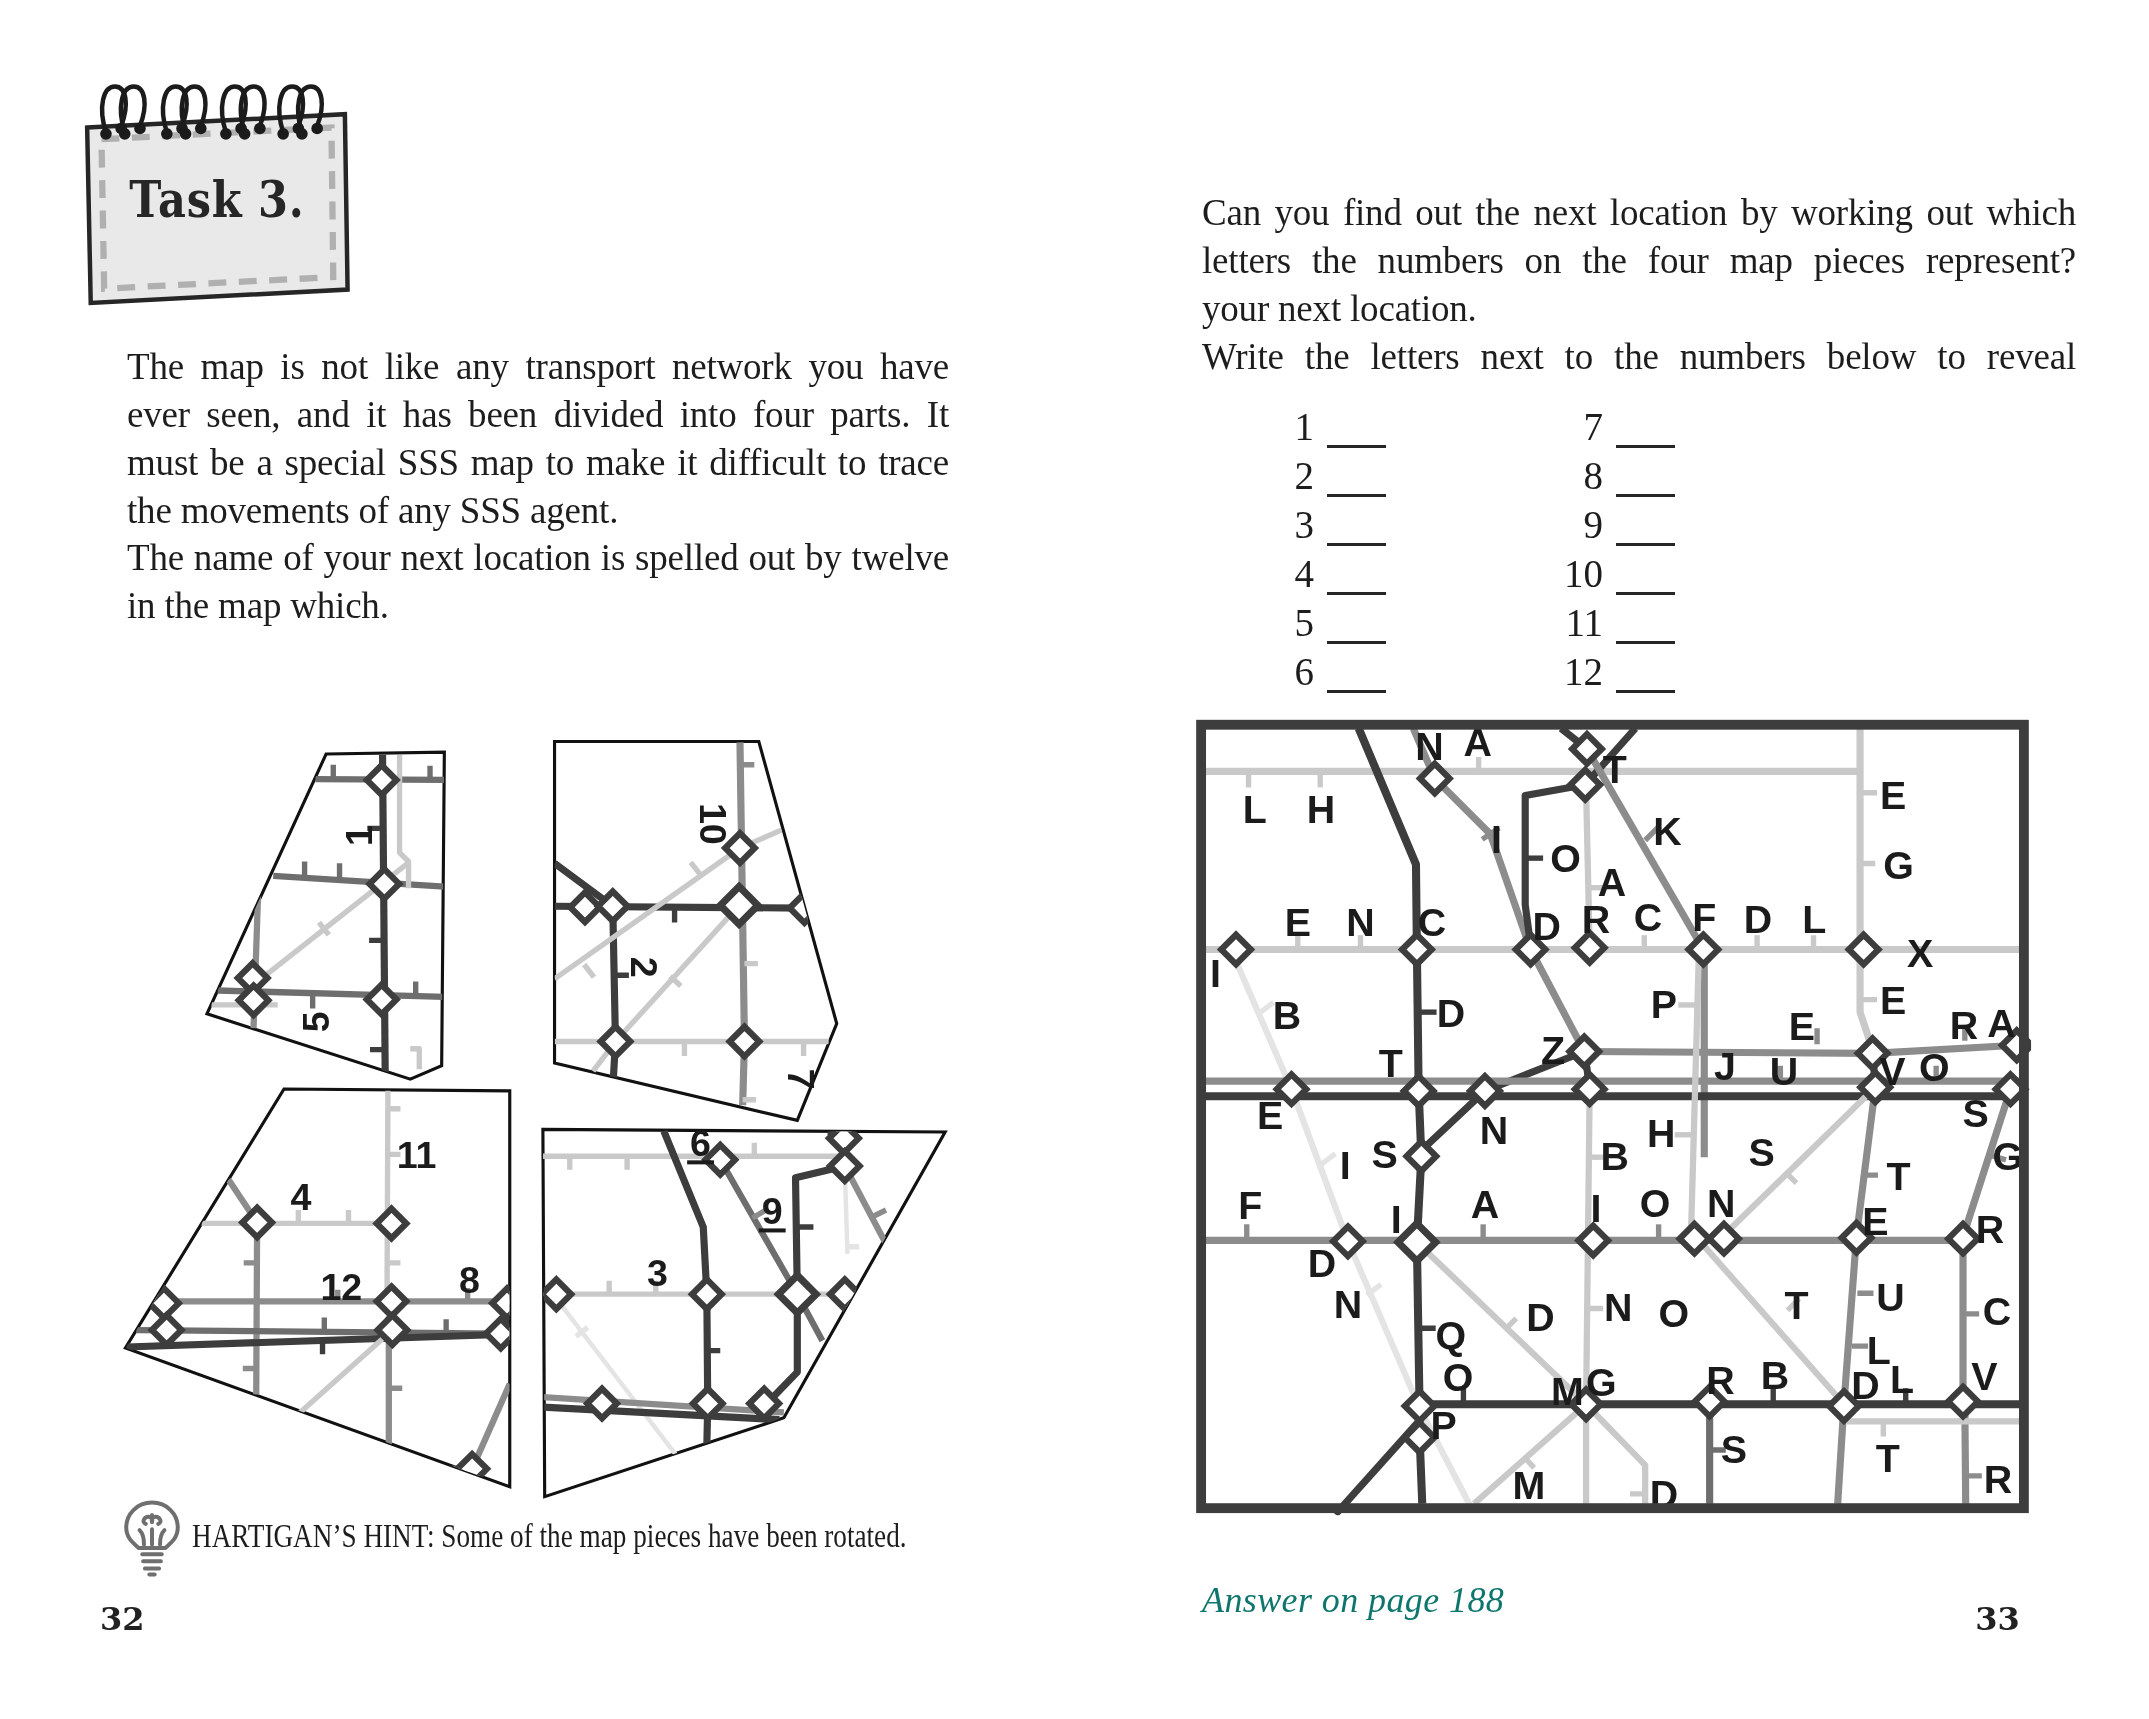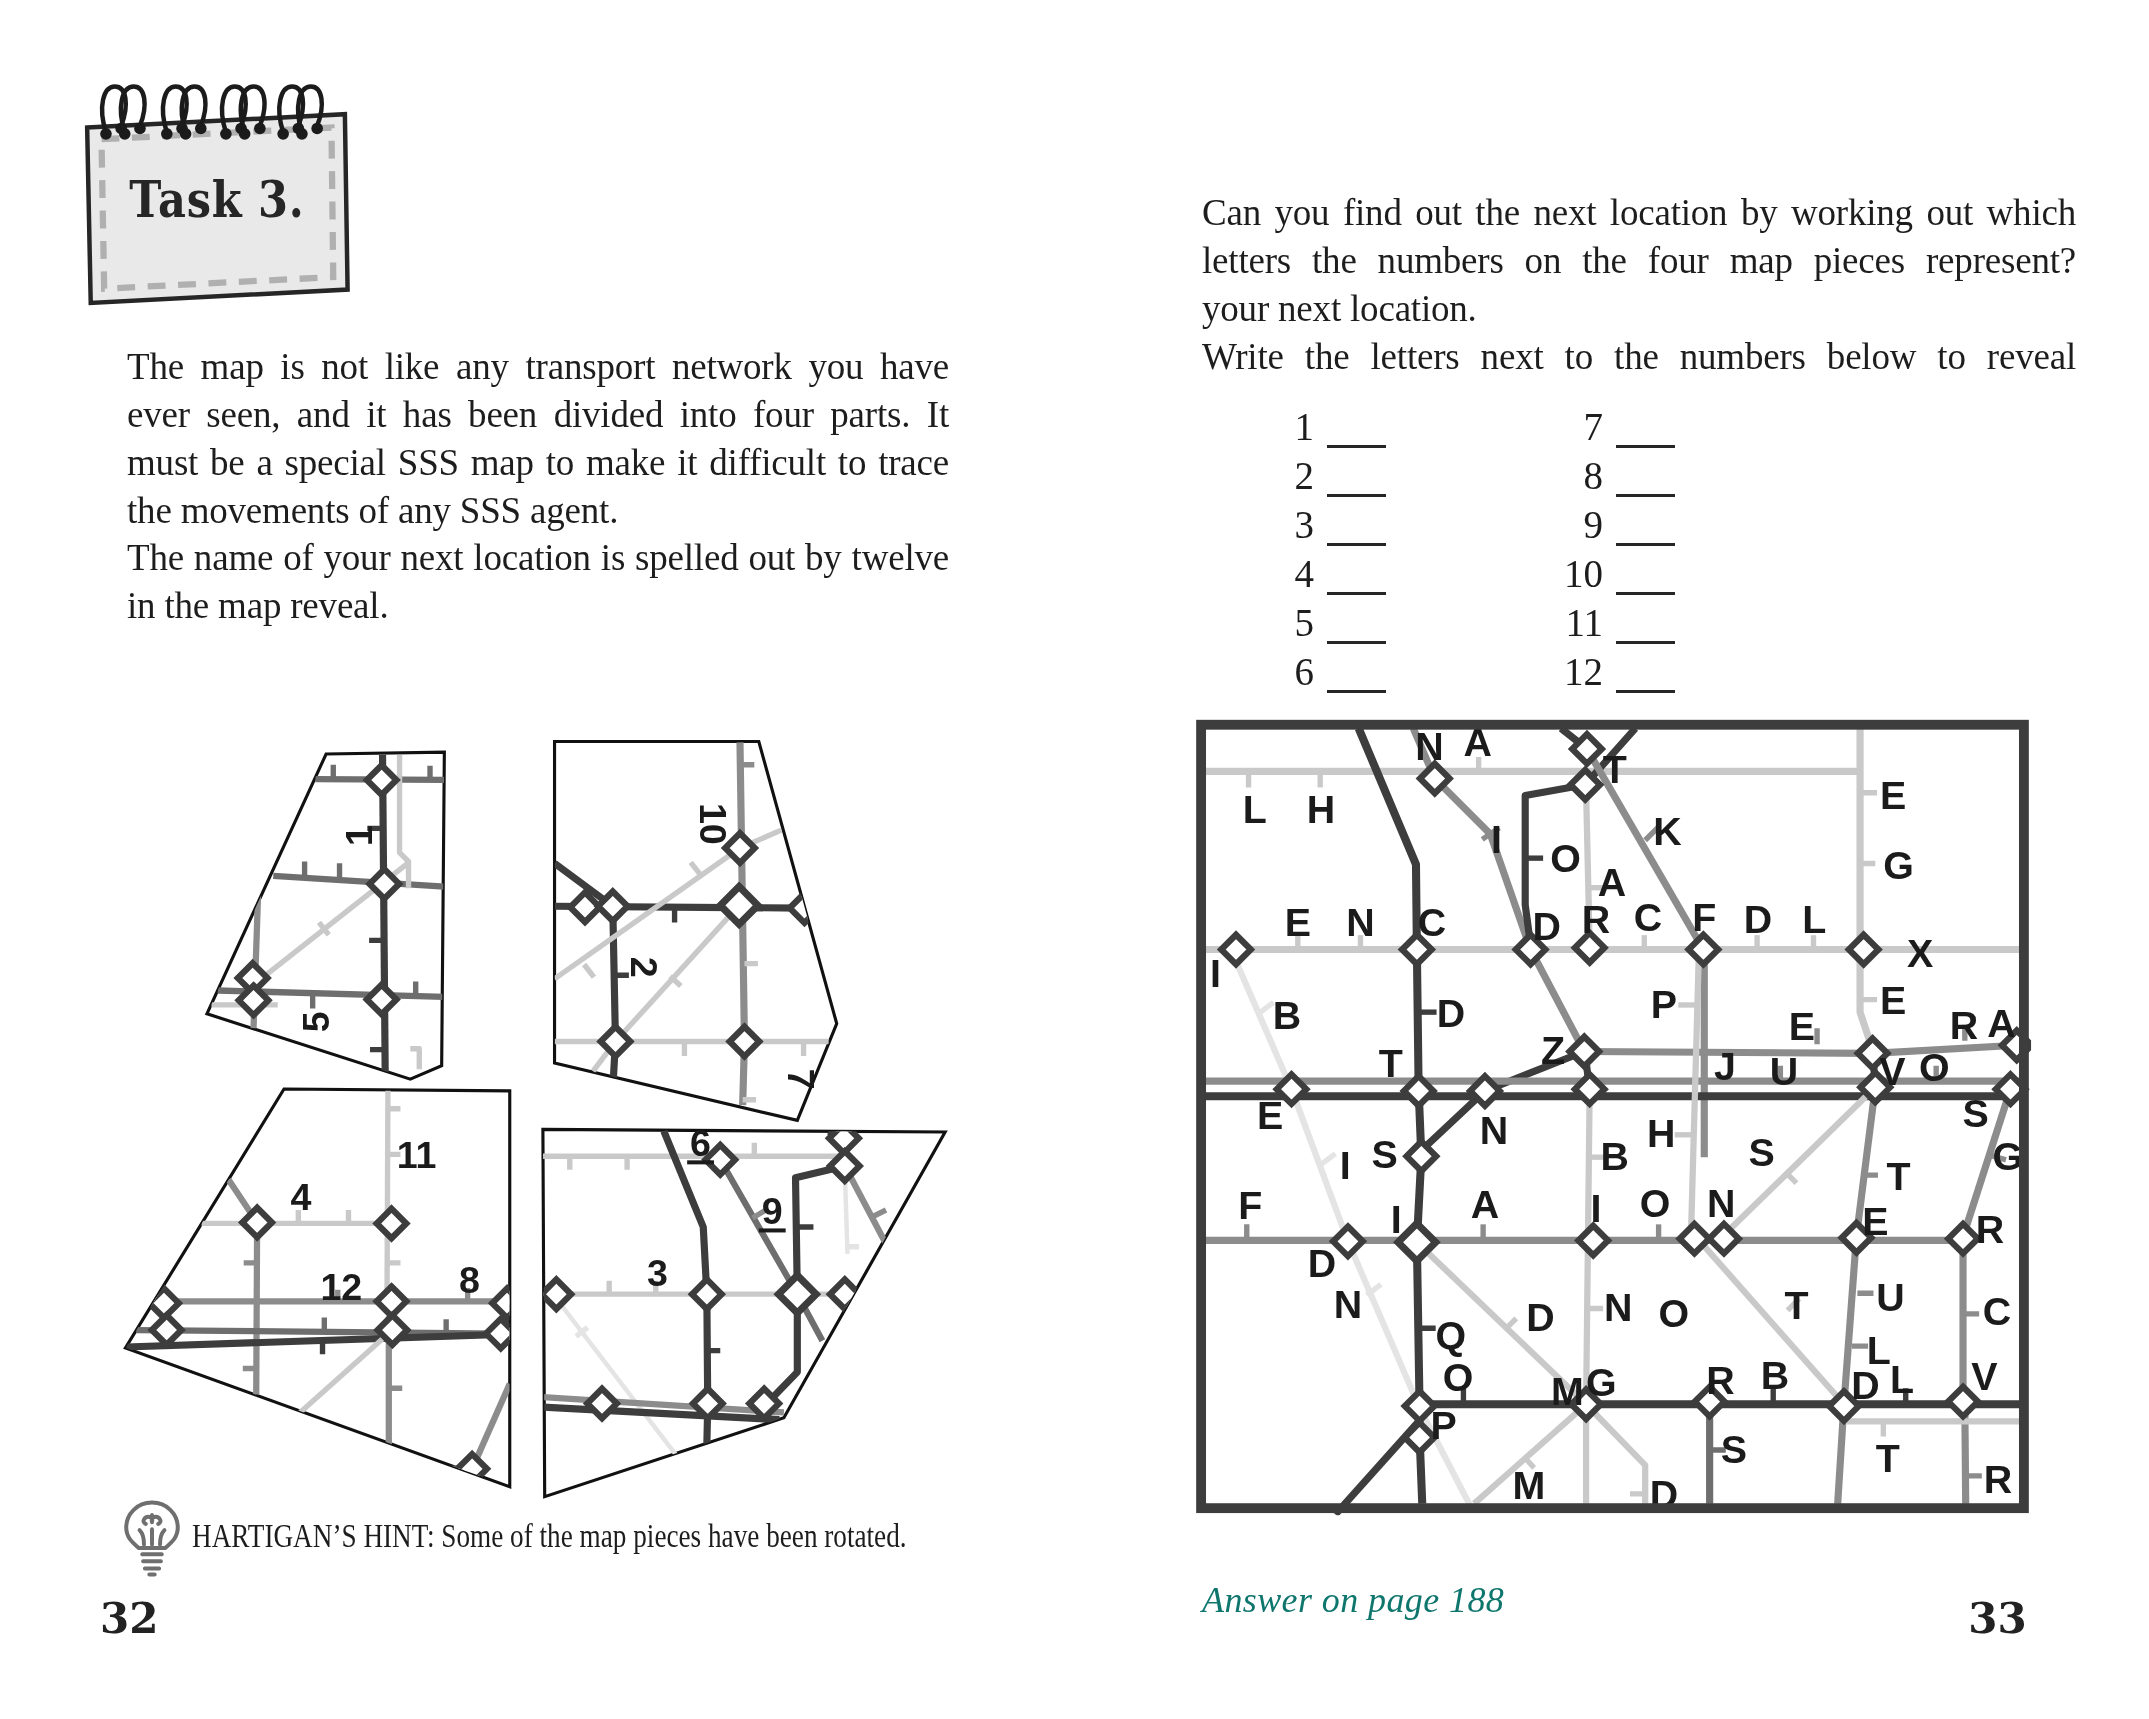--- a/index.html
+++ b/index.html
@@ -7,21 +7,21 @@
        font-family:"Liberation Serif",serif;color:#1d1d1d;}
   .abs{position:absolute;}
   .para{width:822px;font-size:37px;line-height:48px;letter-spacing:-0.2px;}
   .para .pline{text-align:justify;text-align-last:justify;white-space:nowrap;}
   .para .pline.last{text-align-last:left;}
   .blanks-col{font-size:39px;line-height:49px;}
   .blank-row{height:49px;white-space:nowrap;}
   .blank-row .num{display:inline-block;text-align:right;}
   .blank-row .slot{display:inline-block;width:59px;height:27px;border-bottom:3.6px solid #262626;margin-left:12.5px;transform:translateY(8px);}
   .answer-note{font-style:italic;font-size:36px;color:#0f766e;letter-spacing:0.4px;}
-  .pagenum{font-family:"DejaVu Serif",serif;font-weight:bold;font-size:42px;line-height:38px;color:#222;}
+  .pagenum{font-family:"DejaVu Serif",serif;font-weight:bold;font-size:32px;line-height:38px;color:#222;}
   .hint-text{font-size:34px;letter-spacing:0px;white-space:nowrap;transform:scaleX(0.80);transform-origin:0 0;}
   svg{display:block;}
 </style>
 </head>
 <body>
 
 <svg class="abs" style="left:70px;top:73px;" width="301" height="247" viewBox="78 82 336 276">
   <g>
     <polygon id="note-outer" points="97,143 385,128 388,324 101,339" fill="#e9e9e9" stroke="#262626" stroke-width="5"></polygon>
     <polygon id="note-dash" points="113,156 370,143 372,310 116,323" fill="none" stroke="#b0b0b0" stroke-width="7" stroke-dasharray="20 14"></polygon>
@@ -56,21 +56,21 @@
 </svg>
 
 <div class="abs para" style="left:127px;top:343px;">
     <div class="pline">The map is not like any transport network you have</div>
     <div class="pline">ever seen, and it has been divided into four parts. It</div>
     <div class="pline">must be a special SSS map to make it difficult to trace</div>
     <div class="pline last">the movements of any SSS agent.</div>
   </div>
 <div class="abs para" style="left:127px;top:534px;">
     <div class="pline">The name of your next location is spelled out by twelve</div>
-    <div class="pline last">in the map reveal.</div>
+    <div class="pline last">in the map which.</div>
   </div>
 
 <svg class="abs" style="left:112px;top:727px;" width="860" height="785" viewBox="125 812 960 876" id="pieces-svg">
     <g>
       <polygon points="364,842 496,840 493,1190 458,1205 231,1132" fill="#ffffff" stroke="#111111" stroke-width="3.5" stroke-linejoin="miter"></polygon>
       <clipPath id="clip-piece-1">
         <polygon points="364,842 496,840 493,1190 458,1205 231,1132"></polygon>
       </clipPath>
       <g clip-path="url(#clip-piece-1)">
         <polyline points="427,843 430,1204" fill="none" stroke="#3d3d3d" stroke-width="8" stroke-linejoin="round" stroke-linecap="butt"></polyline>

